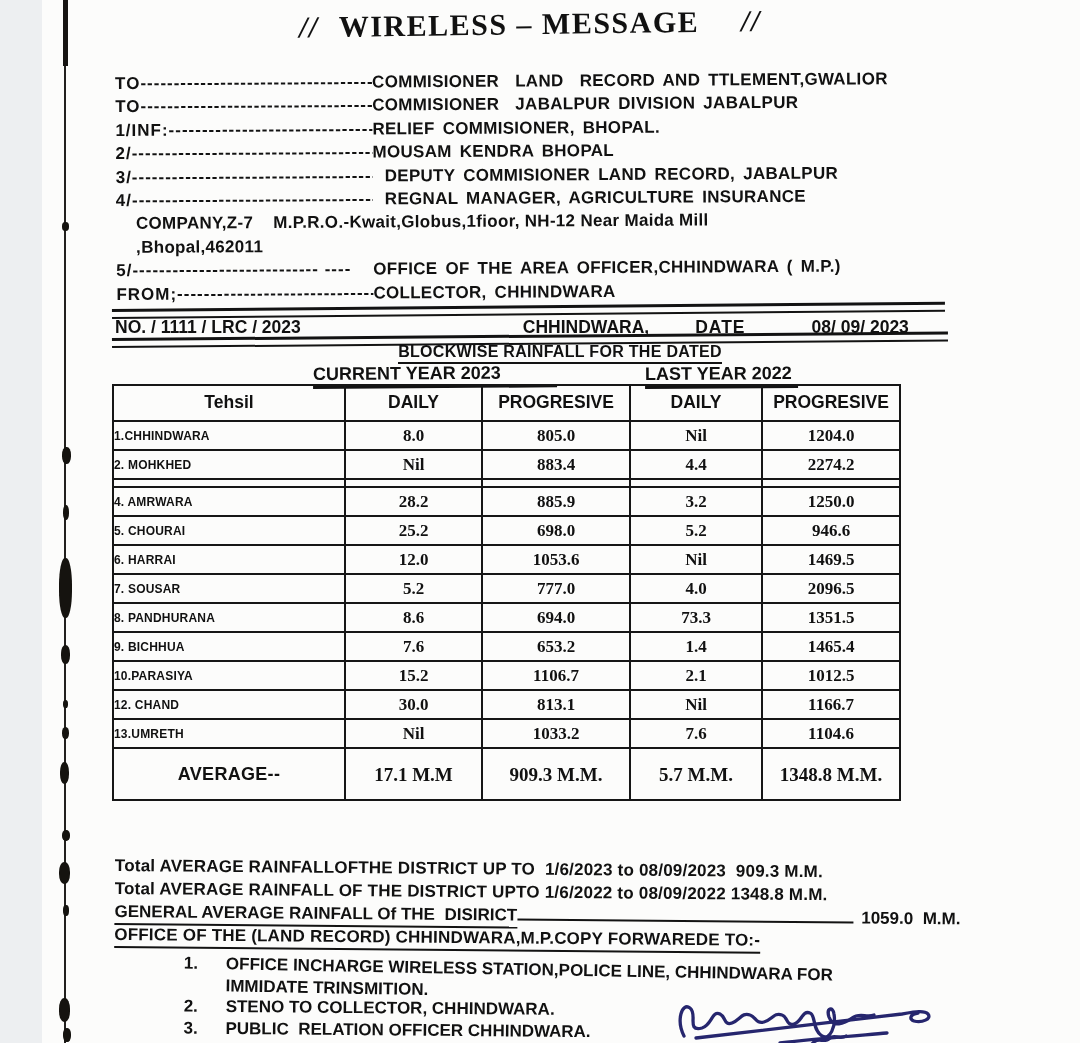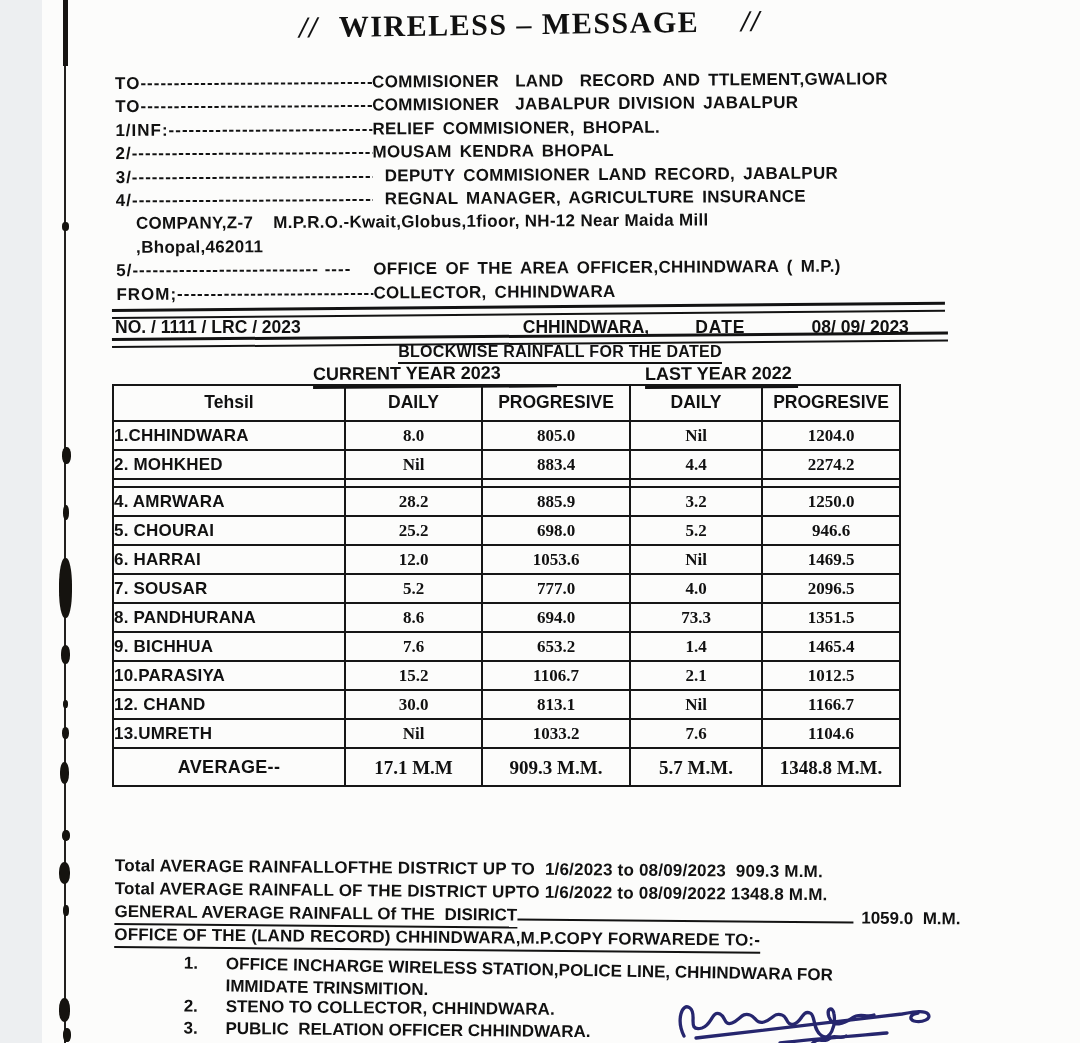--- a/index.html
+++ b/index.html
@@ -42,24 +42,24 @@
   .year-label{position:absolute;font-weight:bold;font-size:18px;border-bottom:3px solid #131313;
               padding-bottom:1px;white-space:nowrap;transform-origin:left center;}
   #year-current{left:313px;top:364px;padding-right:56px;transform:rotate(-0.4deg);}
   #year-last{left:645px;top:364px;padding-right:6px;transform:rotate(-0.4deg);}
   
   #rainfall-table{position:absolute;left:112px;top:384px;border-collapse:collapse;
                   border:2.5px solid #161616;table-layout:fixed;}
   #rainfall-table td,#rainfall-table th{border:2px solid #161616;padding:0;vertical-align:middle;line-height:1;}
   #rainfall-table th{font-size:17.5px;font-weight:bold;text-align:center;height:34px;}
   tr.data-row{height:29px;}
-  tr.data-row td.tehsil{font-weight:bold;font-size:17px;text-align:left;padding-left:13px;letter-spacing:.2px;}
+  tr.data-row td.tehsil{font-weight:bold;font-size:12px;text-align:left;padding-left:13px;letter-spacing:.2px;}
   tr.data-row td.val{font-family:"Liberation Serif",serif;font-weight:bold;font-size:17px;text-align:center;}
   tr.spacer-row{height:8px;}
-  tr.avg-row{height:38px;}
+  tr.avg-row{height:52px;}
   tr.avg-row td.tehsil{font-weight:bold;font-size:18px;text-align:center;letter-spacing:.3px;}
   tr.avg-row td.val{font-family:Liberation Serif, serif;font-weight:bold;font-size:19px;text-align:center;}
   
   #footer{position:absolute;left:115px;top:855px;width:846px;font-weight:bold;font-size:17px;
           transform:rotate(0.5deg);transform-origin:left top;}
   .tot-line{height:22.6px;line-height:22.6px;white-space:pre;letter-spacing:.2px;}
   #gen-line{display:flex;align-items:baseline;height:23px;line-height:23px;white-space:pre;}
   #gen-text{border-bottom:2.5px solid #131313;}
   #gen-fill{flex:1;border-bottom:2.5px solid #131313;}
   #gen-value{padding-left:8px;}

